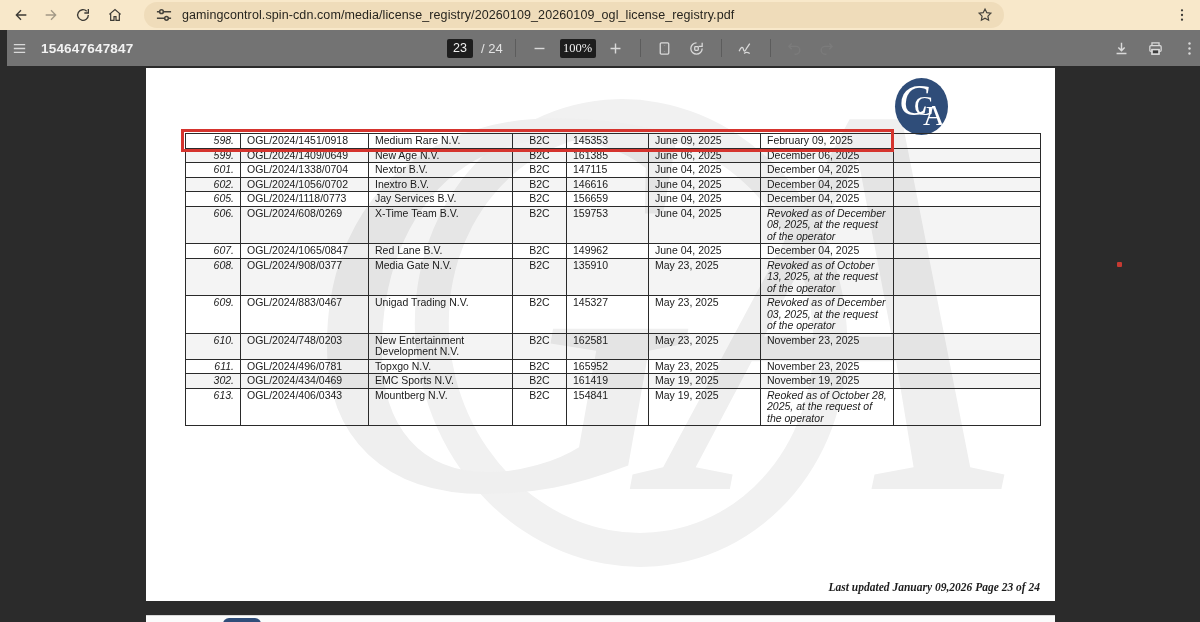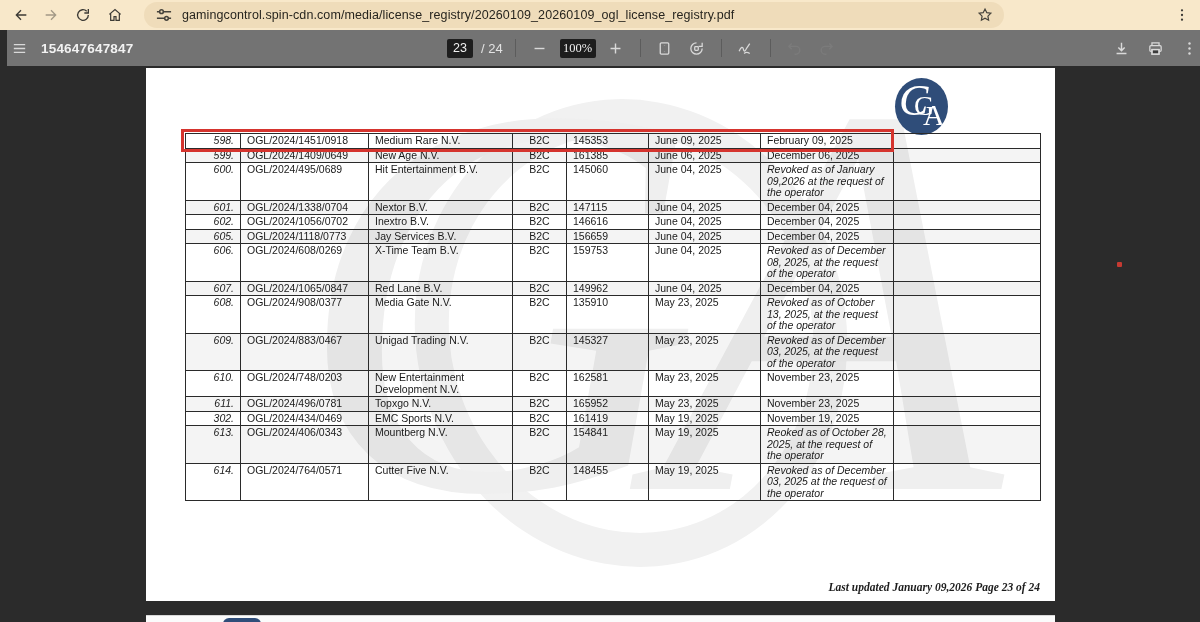--- a/index.html
+++ b/index.html
@@ -260,30 +260,20 @@
               <td class="c0">599.</td>
               <td class="c1">OGL/2024/1409/0649</td>
               <td class="c2">New Age N.V.</td>
               <td class="c3">B2C</td>
               <td class="c4">161385</td>
               <td class="c5">June 06, 2025</td>
               <td class="c6">December 06, 2025</td>
               <td class="c7"></td>
             </tr>
             <tr>
-              <td class="c0">600.</td>
-              <td class="c1">OGL/2024/495/0689</td>
-              <td class="c2">Hit Entertainment B.V.</td>
-              <td class="c3">B2C</td>
-              <td class="c4">145060</td>
-              <td class="c5">June 04, 2025</td>
-              <td class="c6 revoked">Revoked as of January 09,2026 at the request of the operator</td>
-              <td class="c7"></td>
-            </tr>
-            <tr>
               <td class="c0">601.</td>
               <td class="c1">OGL/2024/1338/0704</td>
               <td class="c2">Nextor B.V.</td>
               <td class="c3">B2C</td>
               <td class="c4">147115</td>
               <td class="c5">June 04, 2025</td>
               <td class="c6">December 04, 2025</td>
               <td class="c7"></td>
             </tr>
             <tr>
@@ -379,30 +369,20 @@
             <tr>
               <td class="c0">613.</td>
               <td class="c1">OGL/2024/406/0343</td>
               <td class="c2">Mountberg N.V.</td>
               <td class="c3">B2C</td>
               <td class="c4">154841</td>
               <td class="c5">May 19, 2025</td>
               <td class="c6 revoked">Reoked as of October 28, 2025, at the request of the operator</td>
               <td class="c7"></td>
             </tr>
-            <tr>
-              <td class="c0">614.</td>
-              <td class="c1">OGL/2024/764/0571</td>
-              <td class="c2">Cutter Five N.V.</td>
-              <td class="c3">B2C</td>
-              <td class="c4">148455</td>
-              <td class="c5">May 19, 2025</td>
-              <td class="c6 revoked">Revoked as  of December 03, 2025 at the request of the operator</td>
-              <td class="c7"></td>
-            </tr>
           </tbody>
       </table>
 
       <div class="hl-box"></div>
 
       <div class="doc-footer">Last updated January 09,2026 Page 23 of 24</div>
     </div>
 
     <div class="red-dot"></div>
 

